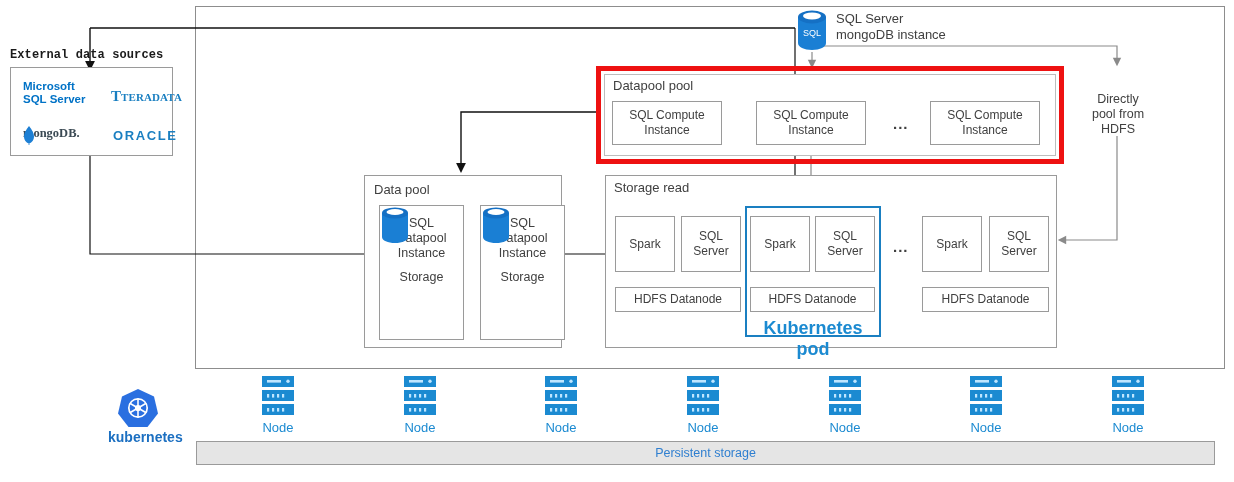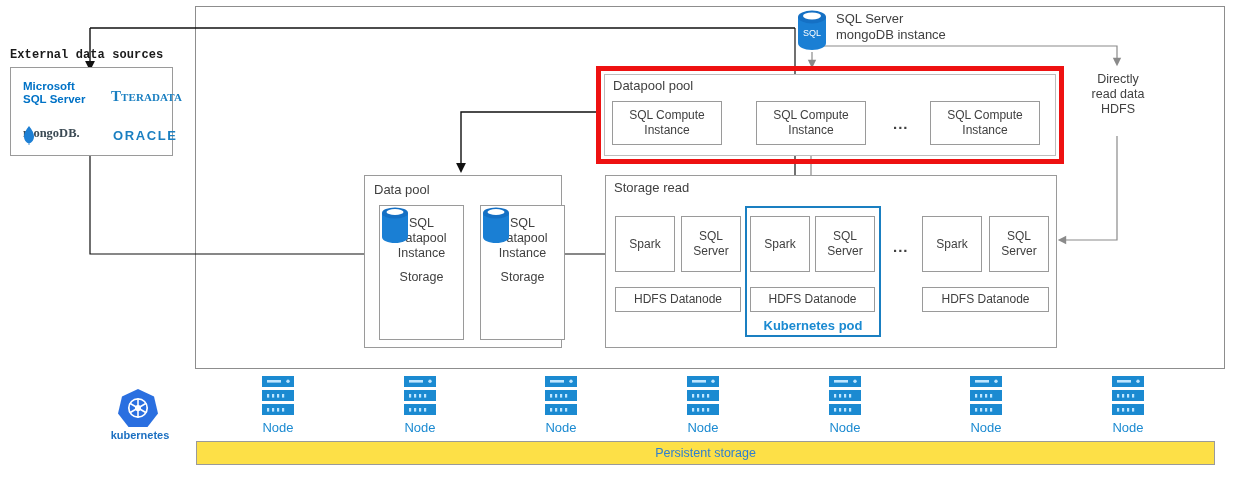--- a/index.html
+++ b/index.html
@@ -8,30 +8,30 @@
   #stage{position:absolute;inset:0;}
   .abs{position:absolute;box-sizing:border-box;}
   .box{border:1px solid #9a9a9a;background:#fff;}
   .lbl{font-size:12.5px;color:#404040;line-height:1.18;}
   .pool-title{position:absolute;font-size:13px;color:#404040;}
   .inst{border:1px solid #9a9a9a;background:#fff;font-size:12px;color:#404040;
         display:flex;flex-direction:column;align-items:center;justify-content:center;
         text-align:center;line-height:1.25;}
   .redzone{border:5px solid #ee1111;background:transparent;}
   .kpod{border:2px solid #1a7fc1;background:transparent;}
-  .kpod-label{position:absolute;color:#1b8ad1;font-size:13px;font-weight:bold;
+  .kpod-label{position:absolute;color:#1b8ad1;font-size:18px;font-weight:bold;
               width:100%;text-align:center;}
   .ext-title{position:absolute;font-size:12px;color:#1a1a1a;font-weight:bold;
              letter-spacing:.1px;font-family:Liberation Mono, monospace;}
   .dots{position:absolute;font-size:15px;color:#404040;font-weight:bold;letter-spacing:1px;}
   .node-lab{position:absolute;width:100%;text-align:center;color:#1b8ad1;
             font-size:13px;}
   .k8s-lab{position:absolute;width:100%;text-align:center;color:#1b6fc1;
-           font-size:11px;font-weight:bold;}
-  .pstore{border:1px solid #9a9a9a;background:#fde047;display:flex;
+           font-size:14px;font-weight:bold;}
+  .pstore{border:1px solid #9a9a9a;background:#e5e5e5;display:flex;
           align-items:center;justify-content:center;color:#2f7fd0;font-size:12.5px;}
   .hdfs-note{position:absolute;text-align:center;font-size:12.5px;color:#404040;
              line-height:1.2;}
   .master-lab{position:absolute;font-size:13px;color:#404040;line-height:1.25;}
   svg{position:absolute;left:0;top:0;pointer-events:none;}
   .logo-ms{color:#0072c6;font-size:11.5px;line-height:1.12;font-weight:600;}
   .tera{font-family:"Liberation Serif","DejaVu Serif",serif;color:#1a7fc1;
         font-size:12px;font-weight:700;letter-spacing:.1px;}
   .tera .b{font-size:15px;}
   .mongo{font-family:"Liberation Serif","DejaVu Serif",serif;color:#3b4a54;
@@ -114,23 +114,23 @@
       <ellipse cx="16" cy="8" rx="14" ry="6.5" fill="#1570c4"></ellipse>
       <ellipse cx="16" cy="7" rx="9" ry="3.4" fill="#ffffff"></ellipse>
       <text x="16" y="27" font-size="9" fill="#fff" text-anchor="middle" font-family="Liberation Sans, sans-serif">SQL</text>
     </svg>
   </div>
   <div class="master-lab" style="left:836px;top:11px;">
     <div>SQL Server</div>
     <div>mongoDB instance</div>
   </div>
 
-  <div class="hdfs-note" style="left:1078px;top:72px;width:80px;">
+  <div class="hdfs-note" style="left:1078px;top:92px;width:80px;">
     <div>Directly</div>
-    <div>read data</div>
+    <div>pool from</div>
     <div>HDFS</div>
   </div>
 
   <div class="abs redzone" style="left:596px;top:66px;width:468px;height:98px;"></div>
   <div class="abs" style="left:604px;top:74px;width:452px;height:82px;border:1px solid #bdbdbd;background:#fff;"></div>
   <div class="pool-title" style="left:613px;top:78px;">Datapool pool</div>
 
   <div class="abs inst" style="left:612px;top:101px;width:110px;height:44px;">
     <span>SQL Compute</span>
     <span>Instance</span>

